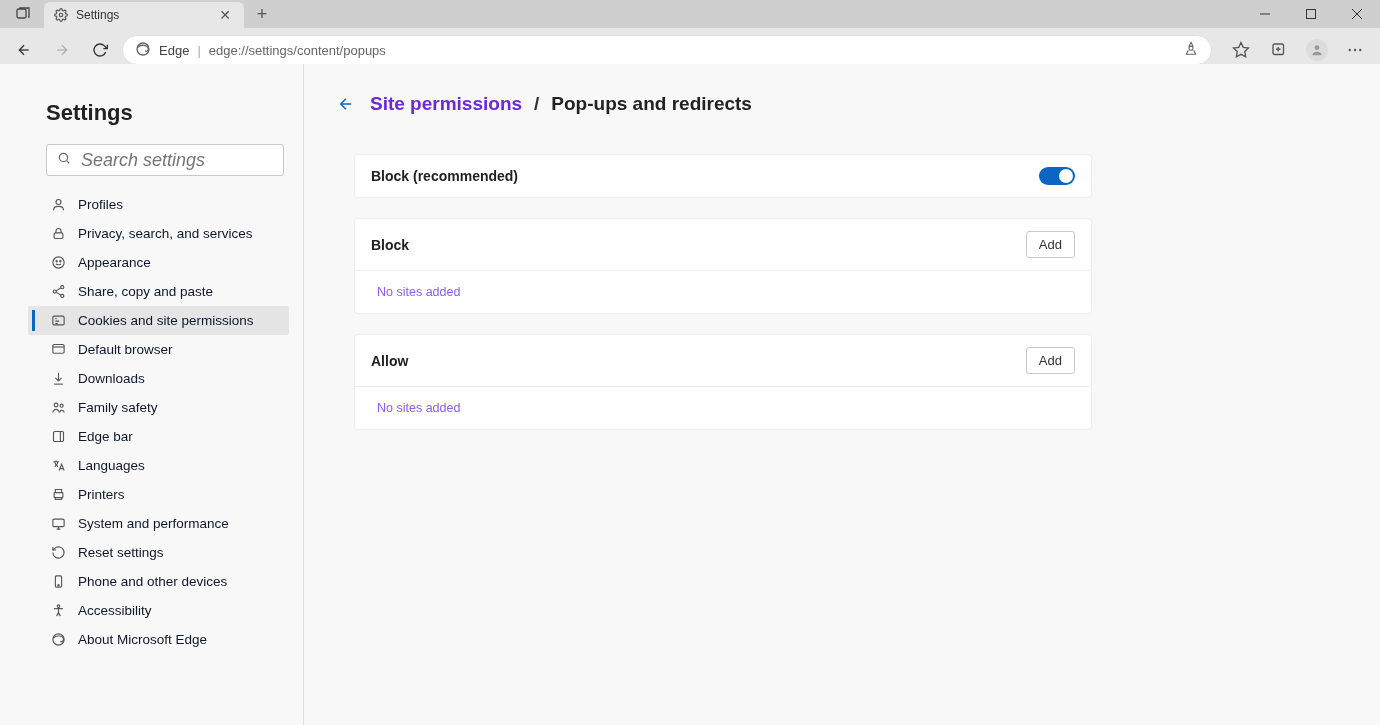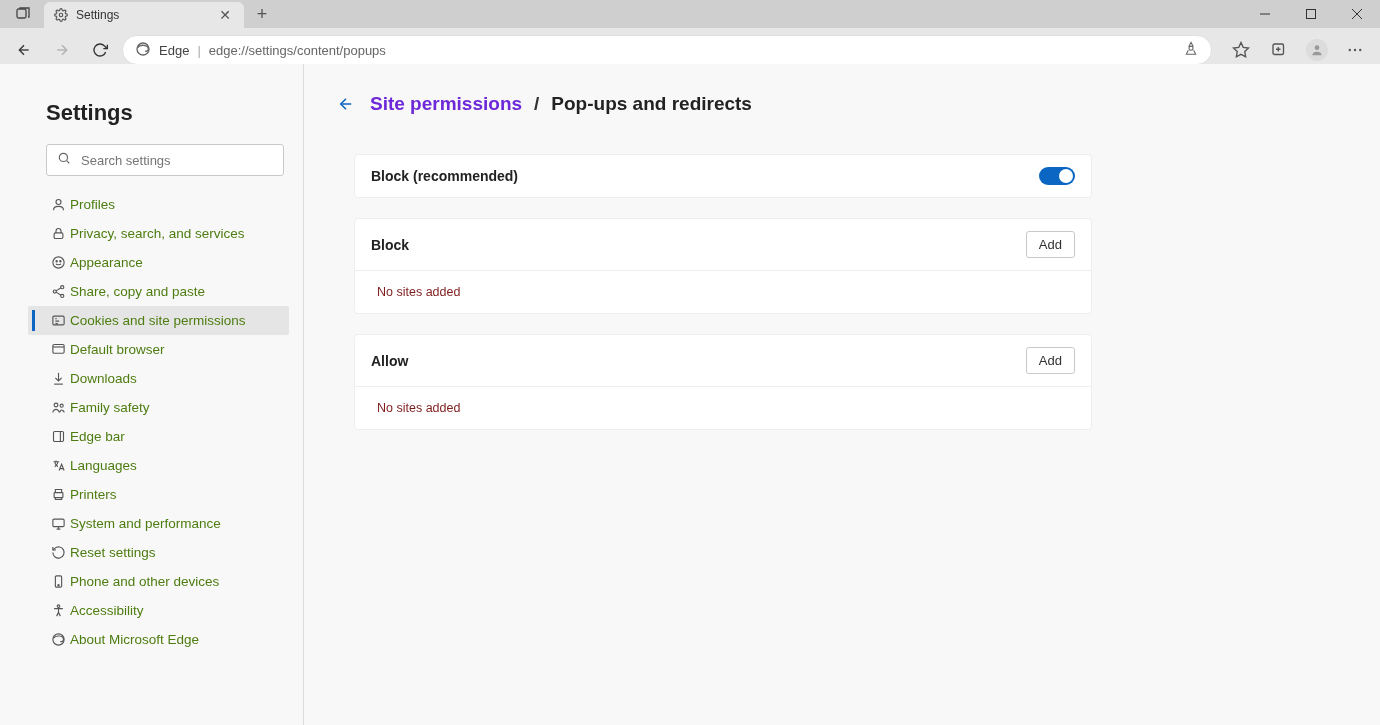--- a/index.html
+++ b/index.html
@@ -79,26 +79,26 @@
   }
   .sidebar {
     width: 304px; border-right: 1px solid #ddd; padding: 24px 14px 0 28px;
   }
   .settings-title { font-size: 22px; font-weight: 600; color: #222; margin: 12px 0 18px 18px; }
   .search-box {
     width: 238px; height: 32px; border: 1px solid #c9c9c9; border-radius: 3px; background: #fff;
     display: flex; align-items: center; padding: 0 10px; gap: 8px; margin-left: 18px;
   }
   .search-box input {
-    border: none; outline: none; flex: 1; font-size: 13px; background: transparent;
+    border: none; outline: none; flex: 1; font-size: 18px; background: transparent; font-style: italic;
   }
   .nav-list { list-style: none; margin: 14px 0 0 0; padding: 0; }
   .nav-item {
-    display: flex; align-items: center; gap: 4px;
-    height: 29px; padding-left: 22px; font-size: 13.5px; color: #4d7c0f;
+    display: flex; align-items: center; gap: 12px;
+    height: 29px; padding-left: 22px; font-size: 13.5px; color: #0f172a;
     cursor: pointer; border-radius: 2px;
     position: relative;
   }
   .nav-item .ico { width: 16px; height: 16px; display: inline-flex; align-items:center; justify-content:center; color:#555; }
   .nav-item.active {
     background: #e5e5e5;
   }
   .nav-item.active::before {
     content: ""; position: absolute; left: 4px; top: 4px; bottom: 4px; width: 3px; background: #0a66c2;
   }
@@ -114,21 +114,21 @@
   .card {
     width: 738px; background: #fff; border: 1px solid #eee; border-radius: 4px; margin-top: 20px;
     margin-left: 20px;
   }
   .card-header {
     display:flex; align-items:center; justify-content:space-between;
     padding: 12px 16px; font-size: 14px; font-weight: 600; color:#222;
     border-bottom: 1px solid #eee;
   }
   .card-header.no-border { border-bottom: none; }
-  .card-body { padding: 14px 22px; font-size: 12.5px; color:#7f1d1d; }
+  .card-body { padding: 14px 22px; font-size: 12.5px; color:#8b5cf6; }
   .add-btn {
     border: 1px solid #c9c9c9; background:#fff; border-radius:3px; padding: 5px 12px;
     font-size:13px; color:#333; cursor:pointer;text-align:center;
   }
   .toggle {
     width: 36px; height: 18px; border-radius: 9px; background:#0a66c2; position:relative;
   }
   .toggle::after {
     content:""; position:absolute; right:2px; top:2px; width:14px; height:14px; border-radius:50%; background:#fff;
   }

